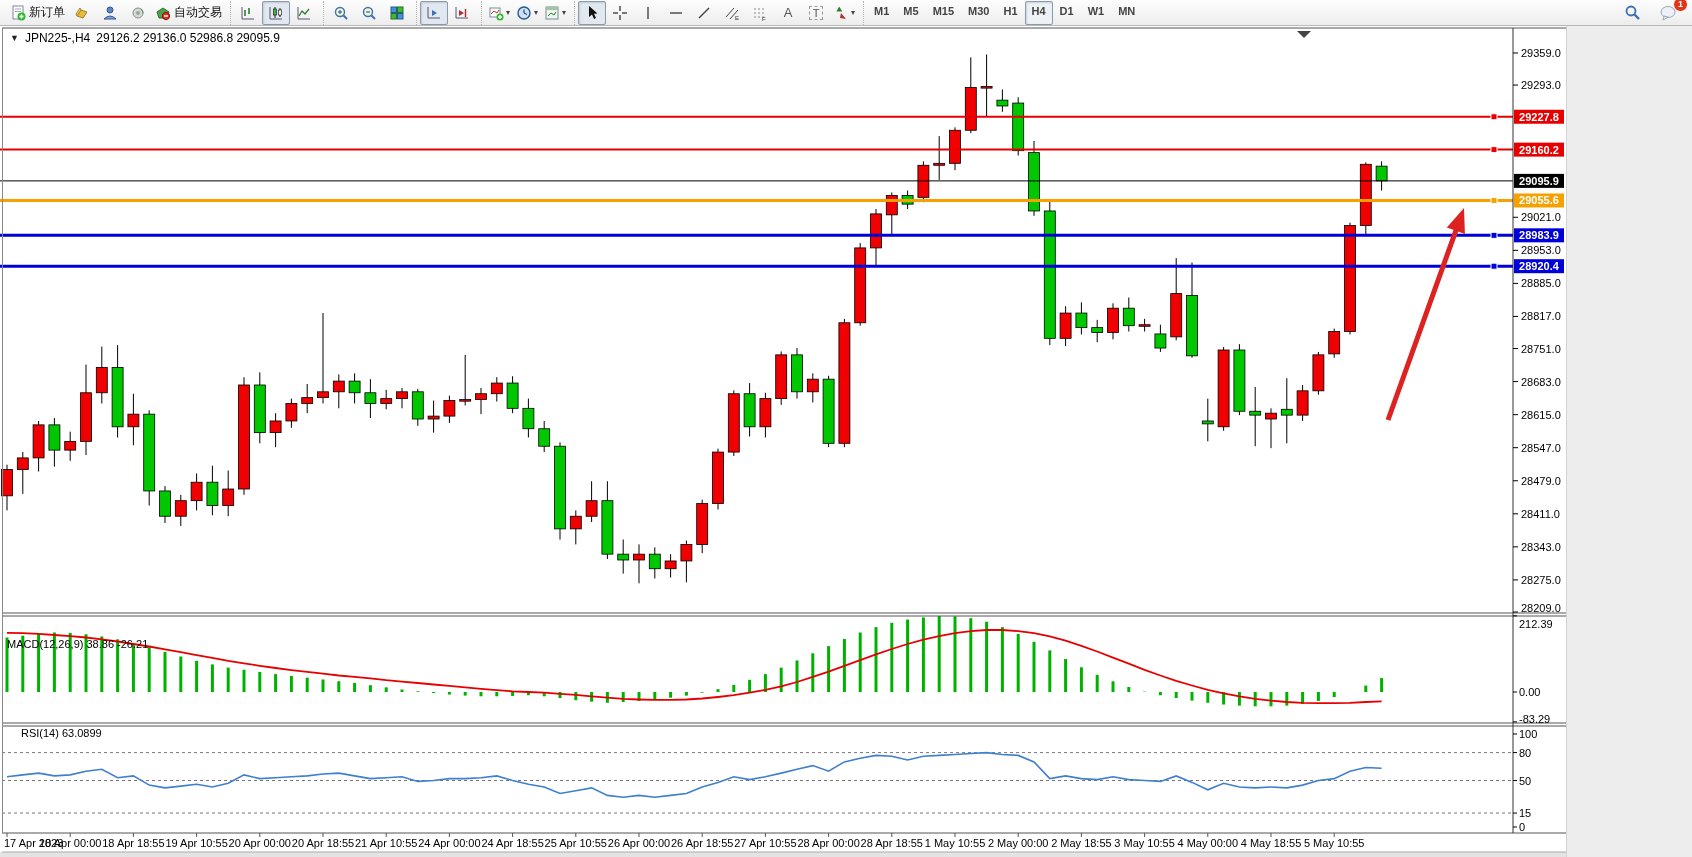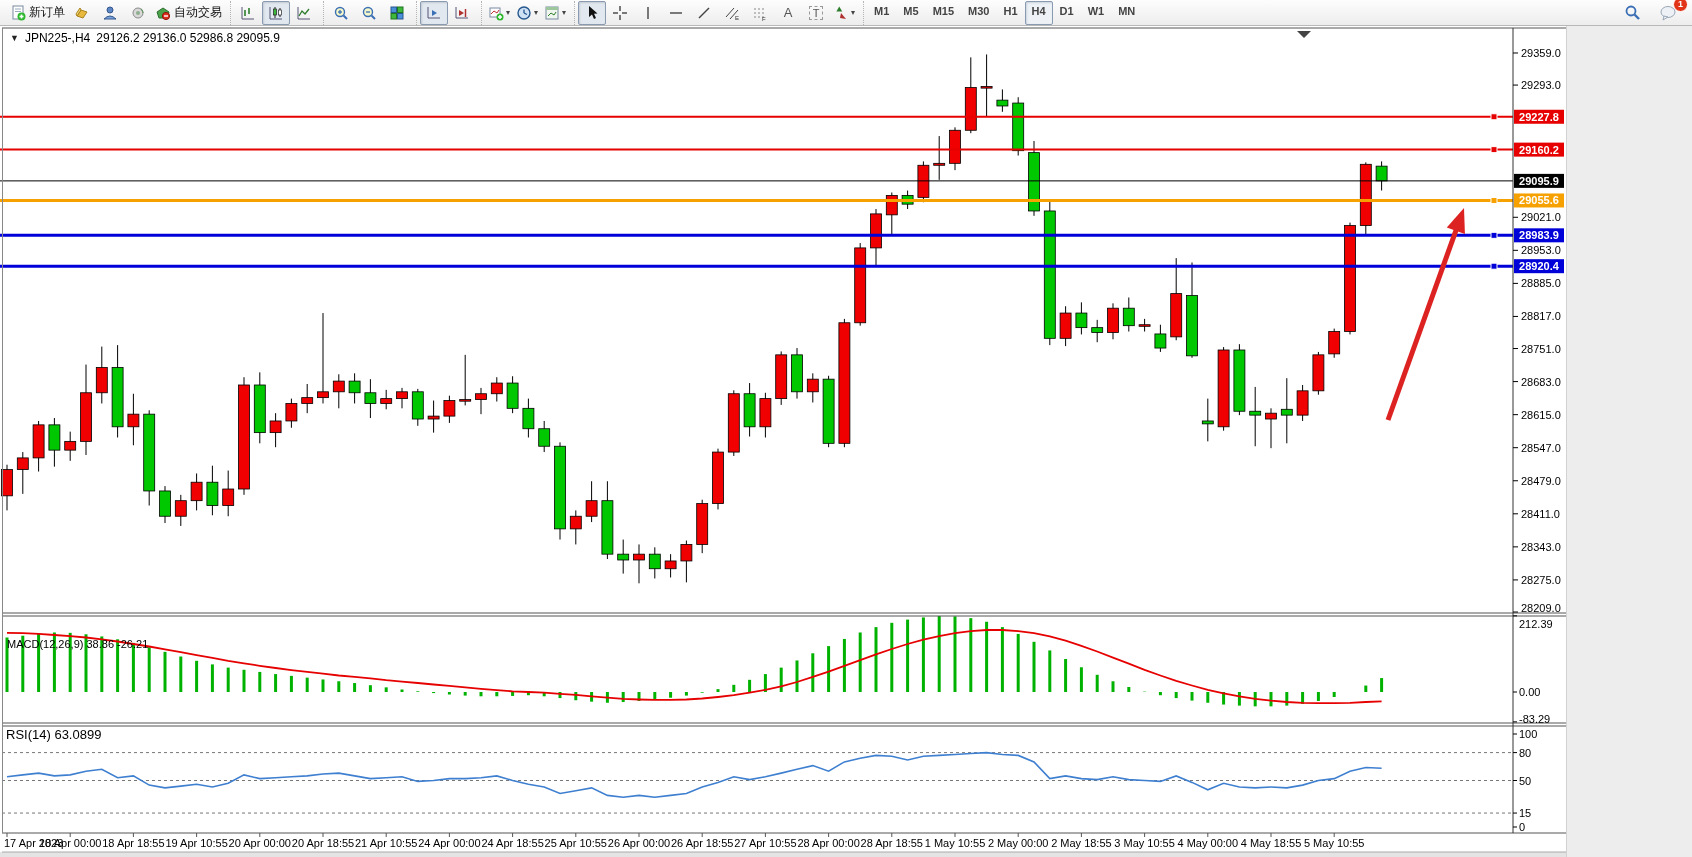--- a/index.html
+++ b/index.html
@@ -26,21 +26,21 @@
     display:flex;align-items:center;justify-content:center;border:1px solid #fff;}
   
   #chart-bg{position:absolute;left:0;top:26px;width:1566px;height:826px;background:#ffffff;}
   #right-gutter{position:absolute;left:1566px;top:26px;width:126px;height:831px;background:#ededed;border-left:1px solid #d2d2d2;}
   #bottom-strip{position:absolute;left:0;top:852px;width:1566px;height:5px;background:#e4e4e4;}
   #chart-svg{position:absolute;left:0;top:0;width:1692px;height:857px;pointer-events:none;}
   .ovl{position:absolute;font-size:12px;color:#000;white-space:nowrap;z-index:4;}
   #chart-title{left:10px;top:31px;display:flex;align-items:center;gap:6px;}
   #title-caret{font-size:9px;color:#222;}
   #macd-label{left:7px;top:617px;font-size:11px;margin-top:21px;}
-  #rsi-label{left:6px;top:727px;font-size:13px;}
+  #rsi-label{left:21px;top:727px;font-size:11px;}
 </style>
 </head>
 <body>
 
 <div id="toolbar">
   <div class="tgroup">
     <div class="tbtn">
       <svg width="16" height="16">
         <rect x="3" y="1" width="10" height="13" fill="#fff" stroke="#7a8aa0"></rect>
         <line x1="5" y1="4" x2="11" y2="4" stroke="#9ab"></line>

